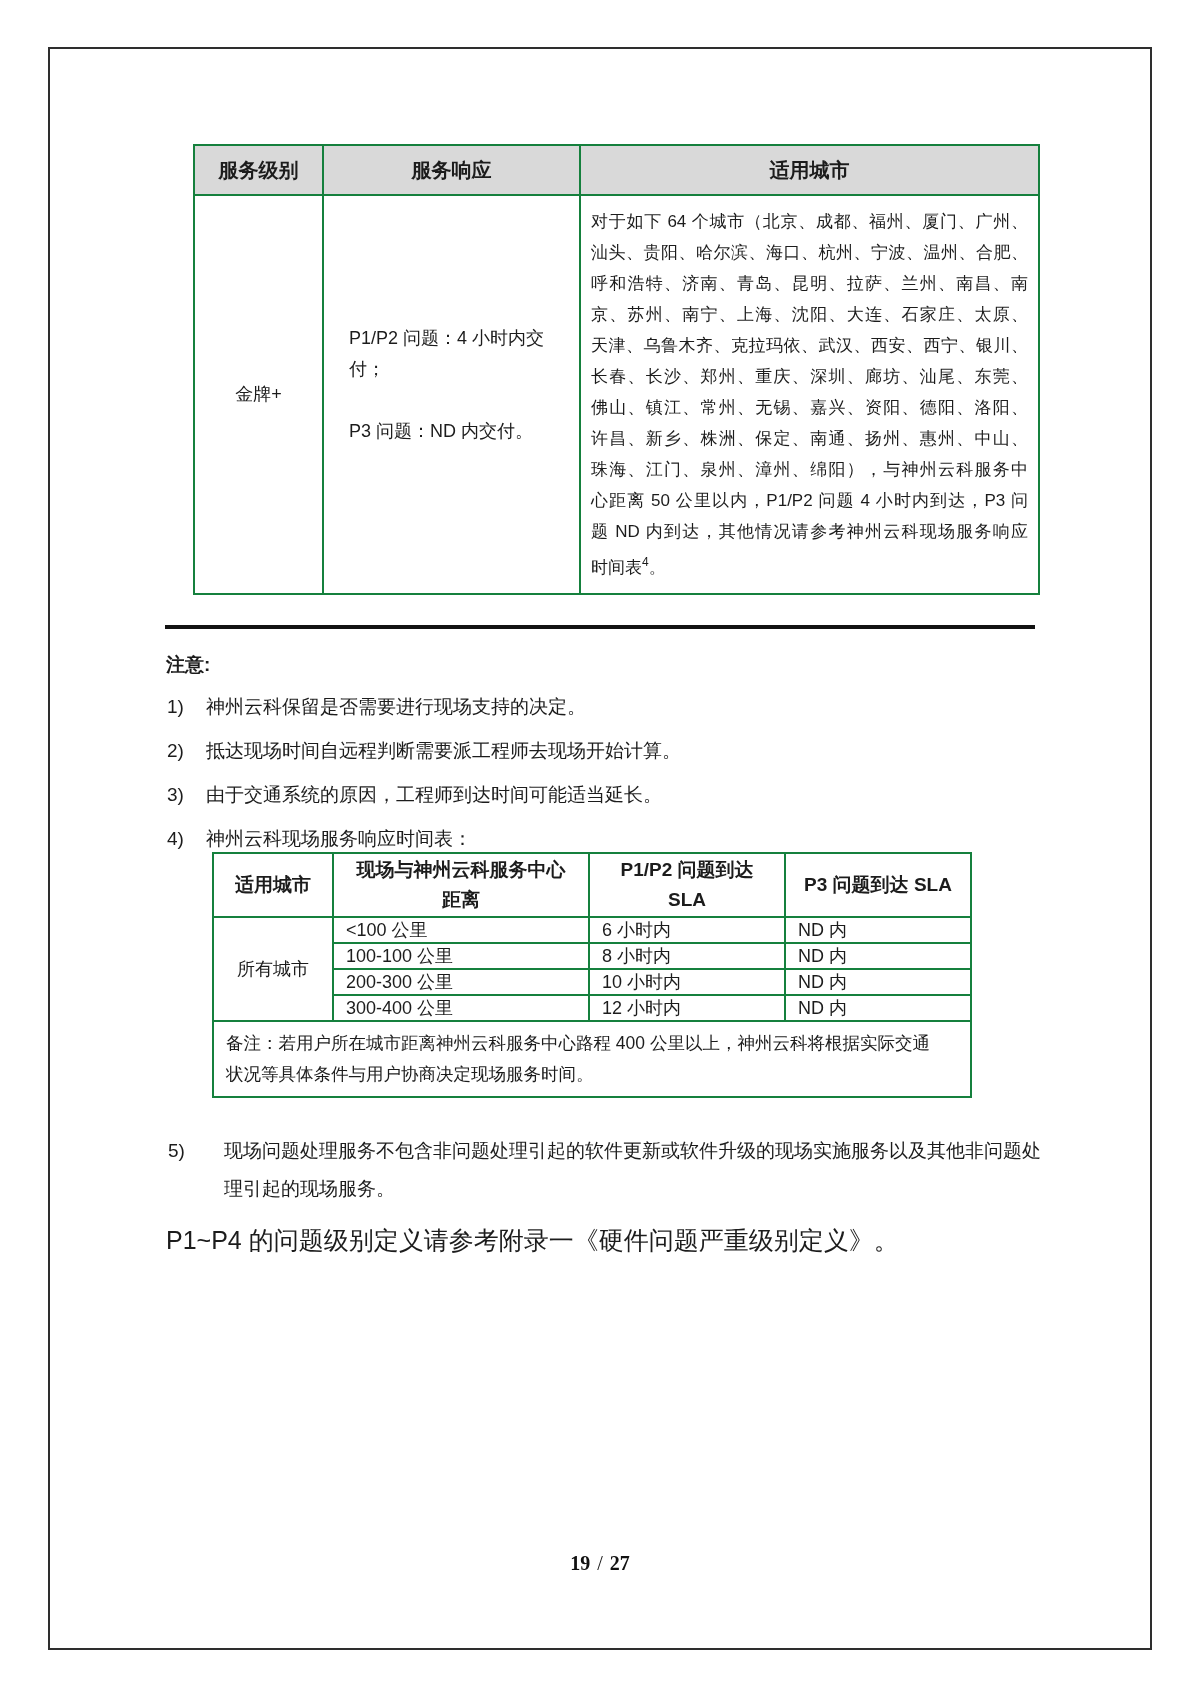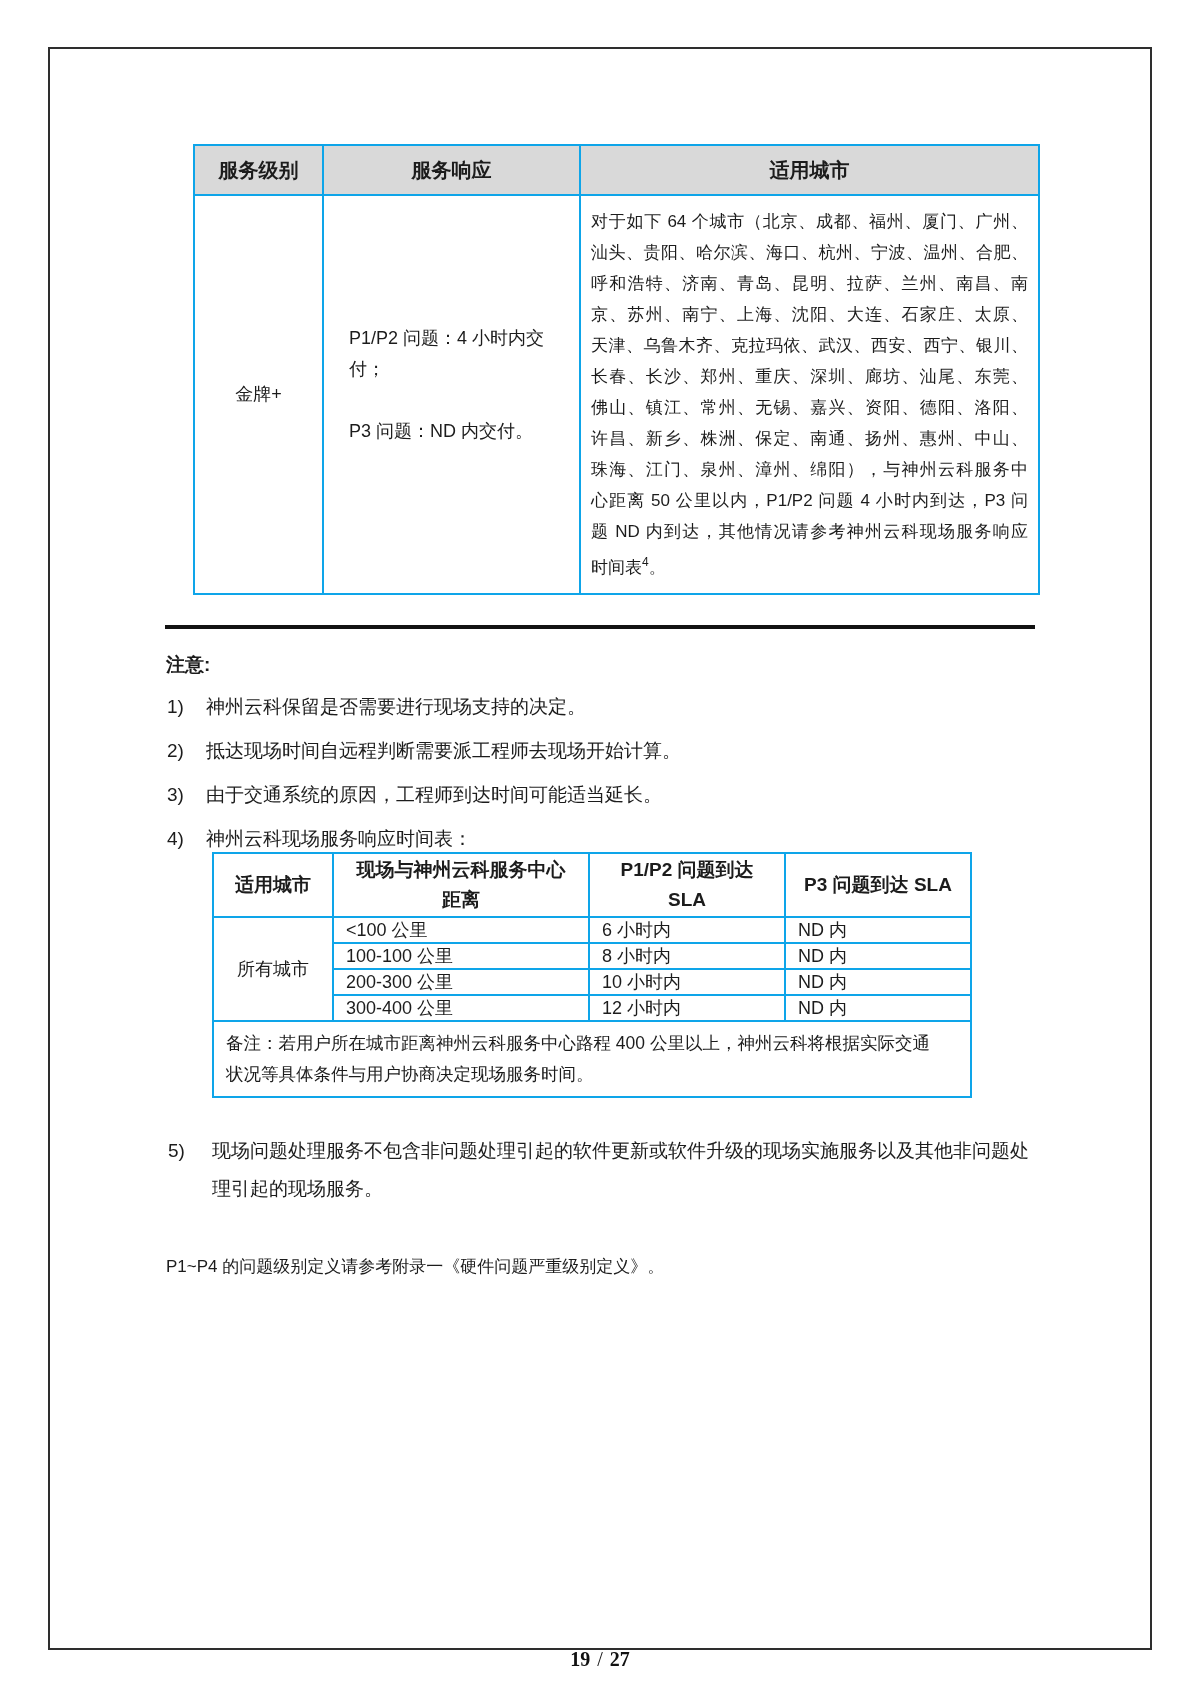--- a/index.html
+++ b/index.html
@@ -8,21 +8,21 @@
     position:relative; width:1200px; height:1698px; background:var(--page_bg,#fff);
     font-family:"Liberation Sans","DejaVu Sans",sans-serif; color:var(--text,#1c1c1c);
     overflow:hidden;
   }
   .page-border { position:absolute; left:48px; top:47px; width:1104px; height:1603px; border:2px solid #2e2e2e; }
   .doc-header {
     position:absolute; top:80px; left:0; width:1020px; text-align:right;
     font-family:"Liberation Serif","DejaVu Serif",serif; font-size:18px; letter-spacing:1px; color:#222;
   }
   table { border-collapse:collapse; table-layout:fixed; }
-  th,td { border:2px solid #0ea5e9; }
+  th,td { border:2px solid #15803d; }
 
   
   .t1 { position:absolute; left:193px; top:144px; width:845px; }
   .t1 th { background:var(--table_header_bg,#d9d9d9); height:50px; font-size:20px; font-weight:bold; text-align:center; vertical-align:middle; }
   .t1 td { vertical-align:middle; }
   .cell-level { text-align:center; font-size:18px;border-radius:11px; }
   .cell-response { text-align:left; font-size:18px; line-height:31px; padding:0 25px 18px 25px; }
   .resp-gap { height:31px; }
   .cell-cities { padding:10px 10px; }
   .city-line { font-size:17px; line-height:31px; text-align:justify; text-align-last:justify; white-space:nowrap; }
@@ -45,26 +45,26 @@
   .th-p12 { padding:0 16px; }
   .t2 td { font-size:18px; height:20px; vertical-align:middle; }
   .cell-scope { text-align:center; font-size:19px;border-radius:30px; }
   .cell-dist, .cell-sla { padding-left:12px; }
   .remark-cell { padding:6px 12px; height:auto; }
   .remark-line { font-size:17.5px; line-height:31px; text-align:left; }
 
   
   .note5 { position:absolute; left:168px; top:1132px; display:flex; font-size:19px; line-height:38px; }
   .note5-num { width:44px; flex:none; }
-  .note5-text { width:824px; }
-  .closing { position:absolute; left:166px; top:1255px; font-size:17px; }
+  .note5-text { width:824px;margin-left:12px; }
+  .closing { position:absolute; left:166px; top:1224px; font-size:25px; }
 
   
   .footer {
-    position:absolute; top:1648px; left:0; width:1200px; text-align:center;
+    position:absolute; top:1552px; left:0; width:1200px; text-align:center;
     font-family:"Liberation Serif","DejaVu Serif",serif; font-size:20px; font-weight:bold; color:#111;
   }
   .footer .sep { font-weight:normal; padding:0 7px; }
 </style>
 </head>
 <body>
 
 <div class="page">
   <div class="page-border"></div>
 

